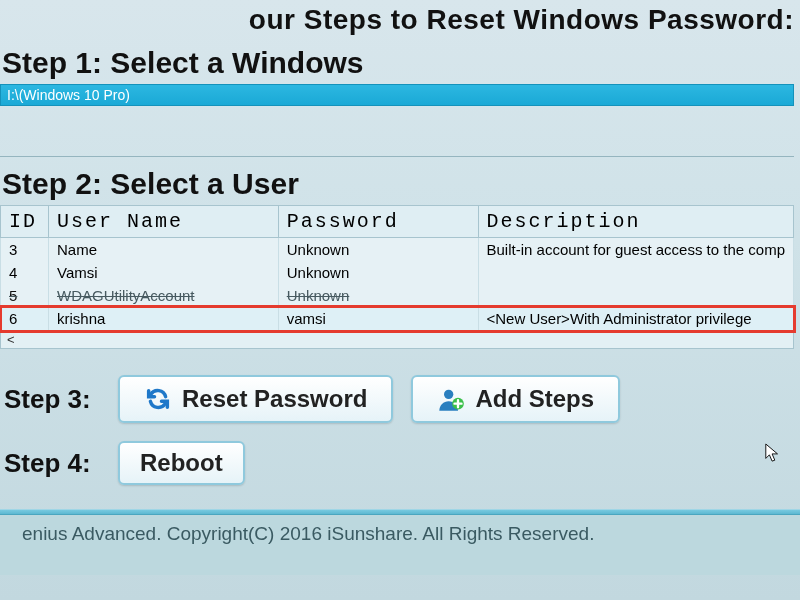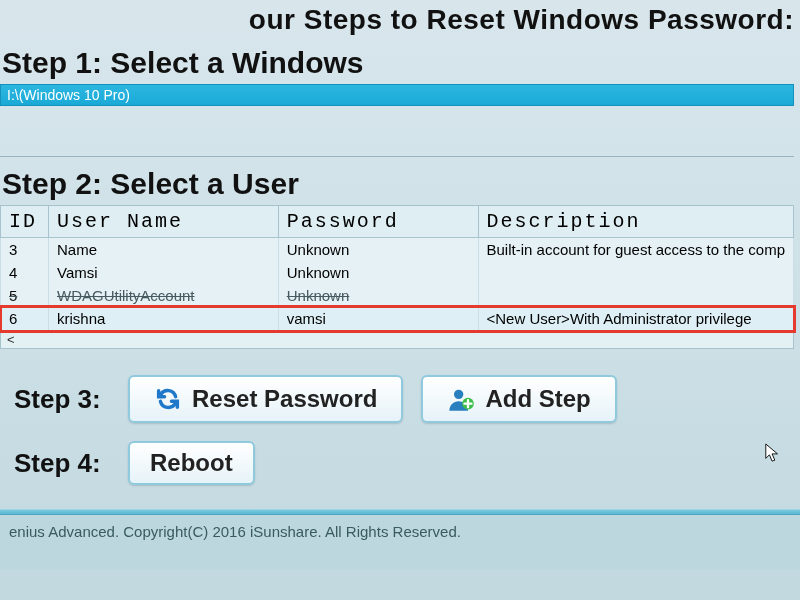--- a/index.html
+++ b/index.html
@@ -77,21 +77,21 @@
     font-size: 13px;
     padding: 1px 6px;
     color: #333;
     border-top: none;
   }
   
   .step-row {
     display: flex;
     align-items: center;
     gap: 18px;
-    margin: 26px 0 4px 14px;
+    margin: 26px 0 4px 4px;
   }
   .step-label {
     font-size: 26px;
     font-weight: 600;
     color: #111;
     min-width: 96px;
   }
   .btn {
     display: inline-flex;
     align-items: center;
@@ -110,22 +110,22 @@
   
   .footer-sep {
     height: 6px;
     background: linear-gradient(#77c9df, #5cb8d1);
     margin-top: 24px;
     border-top: 1px solid #9fd6e6;
     border-bottom: 1px solid #4aa6bf;
   }
   .footer {
     background: #bcd8de;
-    padding: 8px 10px 30px 9px;
-    font-size: 15px;
+    padding: 8px 10px 30px 22px;
+    font-size: 19px;
     color: #3a5a62;
   }
   .cursor {
     position: absolute;
     right: 18px;
     top: 442px;
     width: 18px; height: 22px;
   }
 </style>
 </head>
@@ -193,21 +193,21 @@
     </button>
     <button class="btn">
       <span class="icon">
         <svg viewBox="0 0 24 24" width="28" height="28">
             <circle cx="10" cy="8" r="4" fill="#2a7fbf"></circle>
             <path d="M2 22c0-4.4 3.6-8 8-8s8 3.6 8 8" fill="#2a7fbf"></path>
             <circle cx="18" cy="16" r="5" fill="#3bbf4a"></circle>
             <path d="M18 13v6M15 16h6" stroke="#fff" stroke-width="2" stroke-linecap="round"></path>
           </svg>
       </span>
-      <span>Add Step</span>
+      <span>Add Steps</span>
     </button>
   </div>
 
   <div class="step-row" style="margin-top:18px">
     <div class="step-label">Step 4:</div>
     <button class="btn" style="padding:6px 20px">
       <span>Reboot</span>
     </button>
   </div>
 

